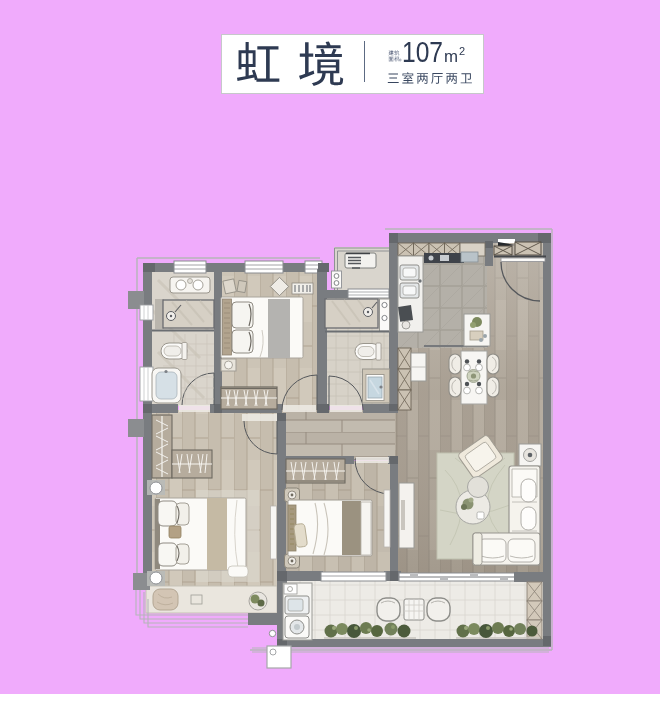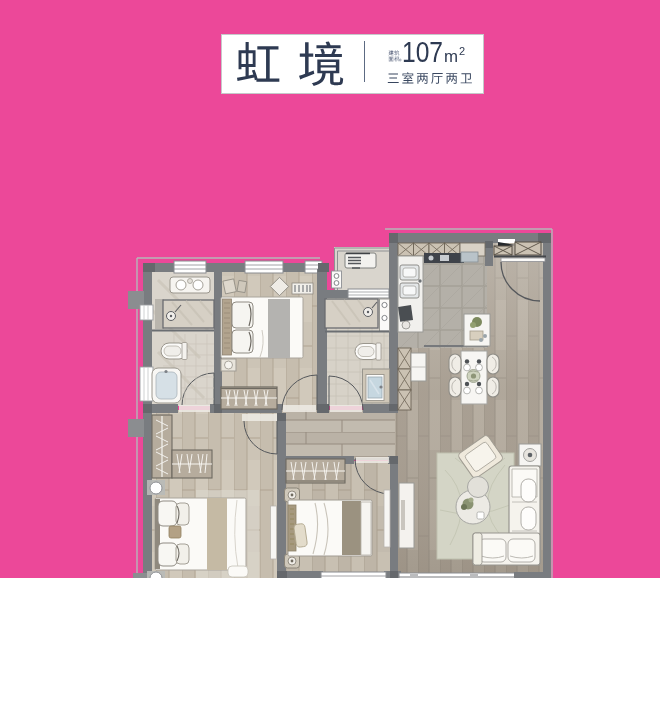--- a/index.html
+++ b/index.html
@@ -1,16 +1,16 @@
 <!DOCTYPE html>
 <html><head>
 <meta charset="utf-8">
 <style>
   html,body{margin:0;padding:0;background:#ffffff;}
-  #page{position:relative;width:660px;height:578px;background:#ec4899;overflow:hidden;
+  #page{position:relative;width:660px;height:694px;background:#f0abfc;overflow:hidden;
         font-family:"Liberation Sans", sans-serif;}
   #plan{position:absolute;left:0;top:0;}
 </style>
 </head>
 <body>
 <div id="page">
 <svg id="plan" width="660" height="709" viewBox="0 0 660 709">
 <defs>
   <pattern id="plankA" width="26" height="92" patternUnits="userSpaceOnUse">
     <rect width="26" height="92" fill="#ccc4b6"></rect>

